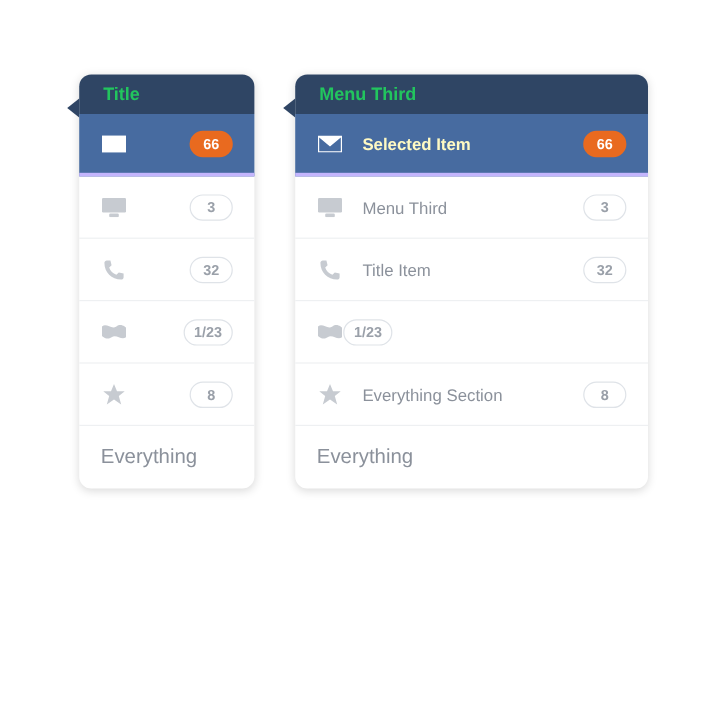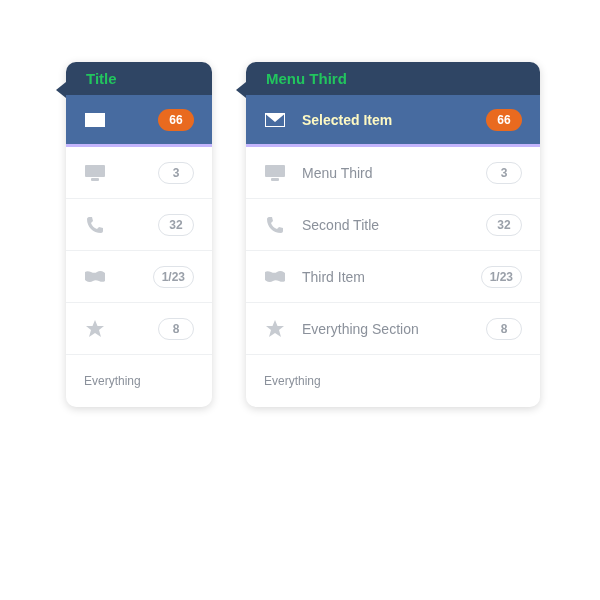--- a/index.html
+++ b/index.html
@@ -64,21 +64,21 @@
   }
   .row .icon svg { display:block; }
   .row .label {
     flex: 1;
     margin-left: 16px;
     font-size: 14px;
     color: #8b919b;
     white-space: nowrap;
   }
   .row.selected .label { color: #fef9c3; font-weight: 700; }
-  .row.footer .label { margin-left: 0; color:#8b919b; font-size:12px;}
+  .row.footer .label { margin-left: 0; color:#8b919b; font-size:17px;}
   .panel-narrow .row .label { display: none; }
   .panel-narrow .row.footer .label { display: block; }
 
   .badge {
     min-width: 36px;
     height: 22px;
     border-radius: 11px;
     display: flex;
     align-items: center;
     justify-content: center;
@@ -194,31 +194,30 @@
     <span class="label">Menu Third</span>
     <span class="badge pill">3</span>
   </div>
 
   <div class="row">
     <span class="icon">
       <svg width="18" height="18" viewBox="0 0 18 18">
           <path class="clr-muted" d="M3 1c-1 0-2 1-2 2 0 8 6 14 14 14 1 0 2-1 2-2v-3l-4-1-2 2c-3-1-5-3-6-6l2-2-1-4H3z"></path>
         </svg>
     </span>
-    <span class="label">Second Title</span>
+    <span class="label">Title Item</span>
     <span class="badge pill">32</span>
   </div>
 
   <div class="row">
     <span class="icon">
       <svg width="20" height="14" viewBox="0 0 20 14">
           <path class="clr-muted" d="M0 2c4-3 8 3 12 0 4-3 8 1 8 1v8c-4 3-8-3-12 0-4 3-8-1-8-1V2z"></path>
         </svg>
     </span>
-    <span class="label">Third Item</span>
     <span class="badge pill">1/23</span>
   </div>
 
   <div class="row">
     <span class="icon">
       <svg width="18" height="18" viewBox="0 0 18 18">
           <path class="clr-muted" d="M9 0l2.5 6H18l-5 4 2 7-6-4-6 4 2-7-5-4h6.5z"></path>
         </svg>
     </span>
     <span class="label">Everything Section</span>

